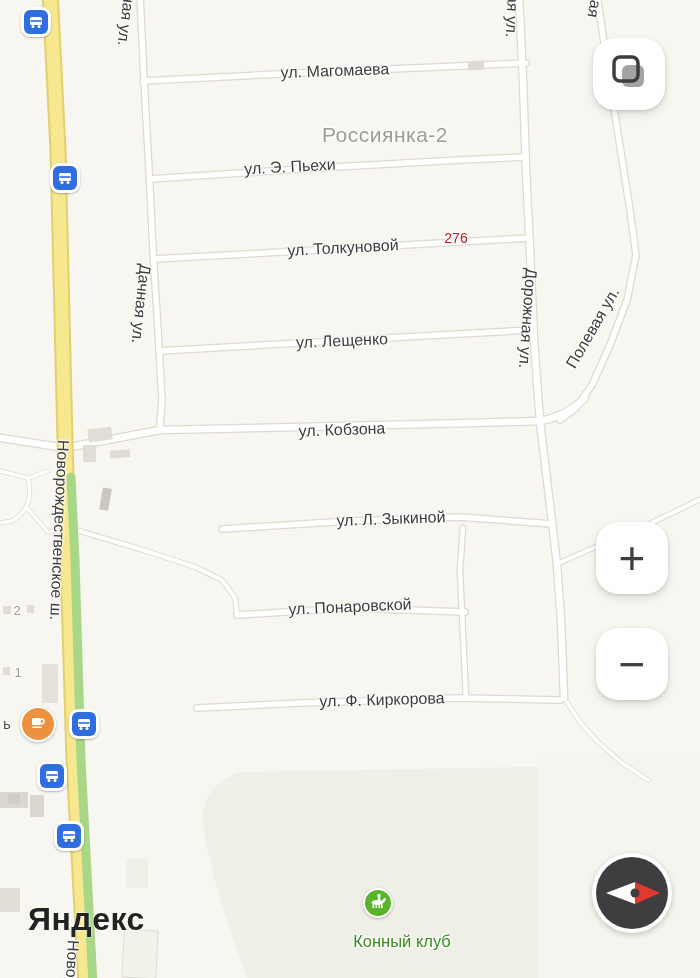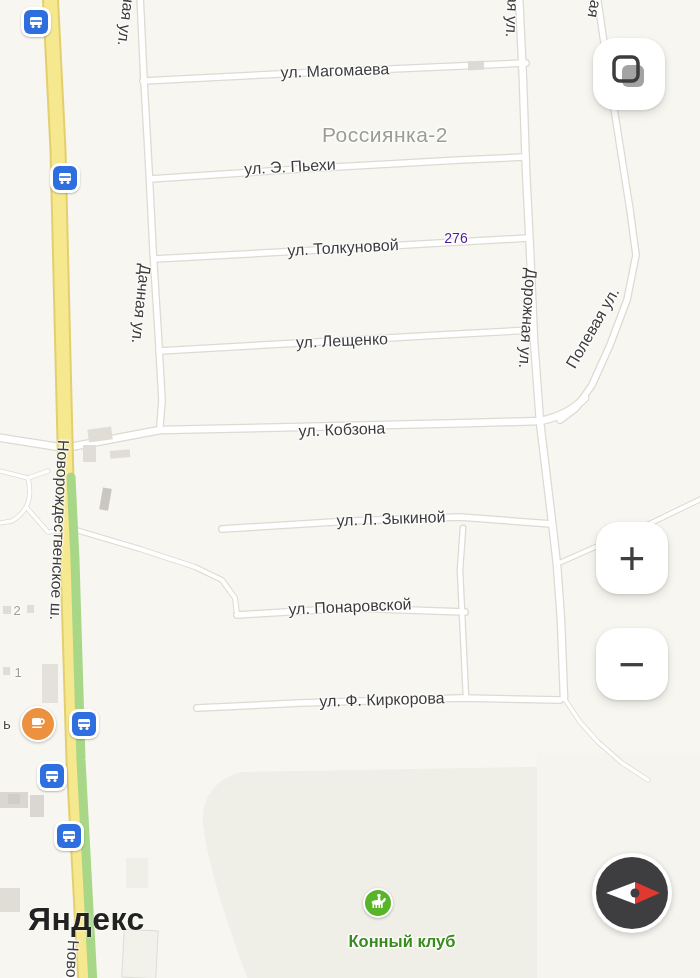--- a/index.html
+++ b/index.html
@@ -17,24 +17,24 @@
     pointer-events:none;
   }
   .vlbl{
     position:absolute;white-space:nowrap;color:#3c3c3c;font-size:16px;
     writing-mode:vertical-rl;text-orientation:mixed;
     transform:rotate(var(--r,0deg));transform-origin:top center;
     text-shadow:0 0 2px #fff,0 0 2px #fff,0 0 3px #fff,1px 1px 2px #fff,-1px -1px 2px #fff;
     pointer-events:none;
   }
   .area-lbl{font-size:21px;color:#9c9c96;letter-spacing:.5px;}
-  .num-lbl{font-size:14px;color:#4c1d95;}
+  .num-lbl{font-size:14px;color:#b91c1c;}
   .house-lbl{font-size:13px;color:#9a9a94;}
   .poi-tail-lbl{font-size:15px;color:#50504a;}
-  .green-lbl{font-size:16.5px;color:#3a8a20;font-weight:700;padding-left:48px;}
+  .green-lbl{font-size:16.5px;color:#3a8a20;font-weight:400;padding-left:48px;}
   .logo{
     position:absolute;left:28px;top:901px;font-size:32px;font-weight:700;color:#222;
     letter-spacing:.5px;text-shadow:0 0 3px #fff;
   }
   
   .busstop{
     position:absolute;width:30px;height:30px;border-radius:9px;background:#fff;
     box-shadow:0 1px 2px rgba(0,0,0,.25);display:flex;align-items:center;justify-content:center;
   }
   .busstop .inner{width:24px;height:24px;border-radius:6px;background:#2e6ede;display:flex;align-items:center;justify-content:center;}

